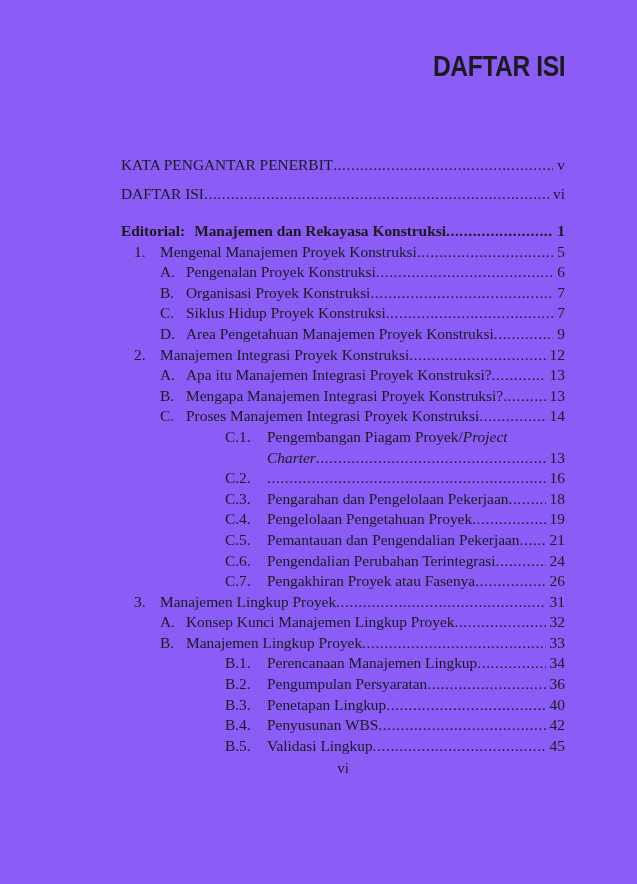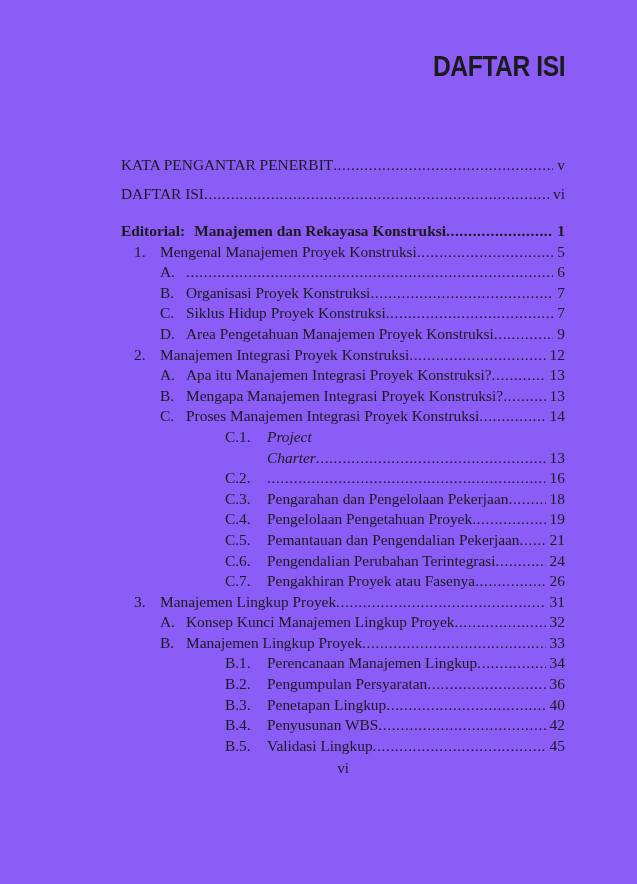--- a/index.html
+++ b/index.html
@@ -107,20 +107,21 @@
 
       <div class="row lvl1">
         <span class="marker">1.</span>
         <span class="label">Mengenal Manajemen Proyek Konstruksi</span>
         <span class="leader"></span>
         <span class="page-num">5</span>
       </div>
 
       <div class="row lvl2">
         <span class="marker">A.</span>
+        <span class="label">Pengenalan Proyek Konstruksi</span>
         <span class="leader"></span>
         <span class="page-num">6</span>
       </div>
 
       <div class="row lvl2">
         <span class="marker">B.</span>
         <span class="label">Organisasi Proyek Konstruksi</span>
         <span class="leader"></span>
         <span class="page-num">7</span>
       </div>
@@ -164,20 +165,21 @@
         <span class="marker">C.</span>
         <span class="label">Proses Manajemen Integrasi Proyek Konstruksi</span>
         <span class="leader"></span>
         <span class="page-num">14</span>
       </div>
 
       <div class="row lvl3">
         <span class="marker">C.1.</span>
         <div class="wrap">
           <div class="line1">
+            <span class="label">Pengembangan Piagam Proyek/</span>
             <span class="label italic">Project</span>
           </div>
           <div class="line2">
             <span class="label italic">Charter</span>
             <span class="leader"></span>
             <span class="page-num">13</span>
           </div>
         </div>
       </div>
 

